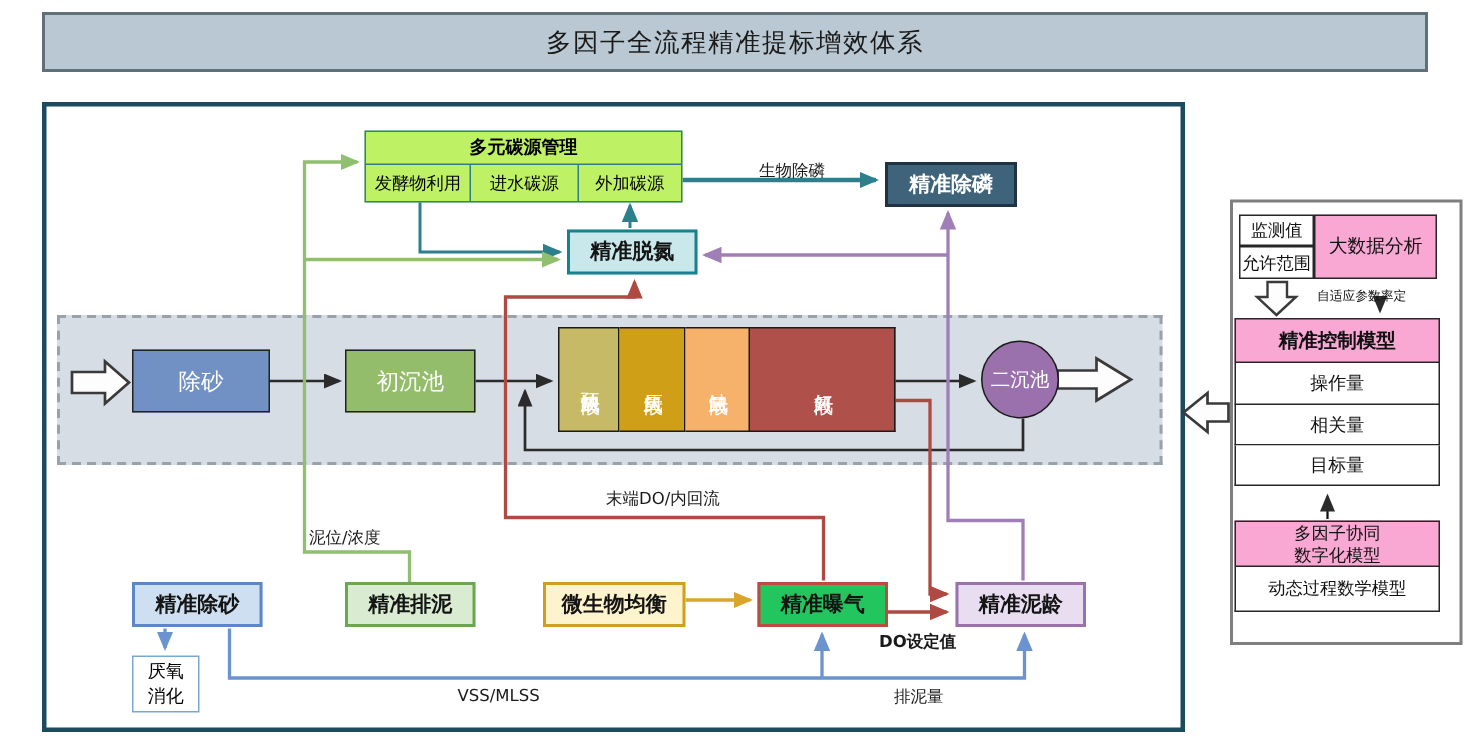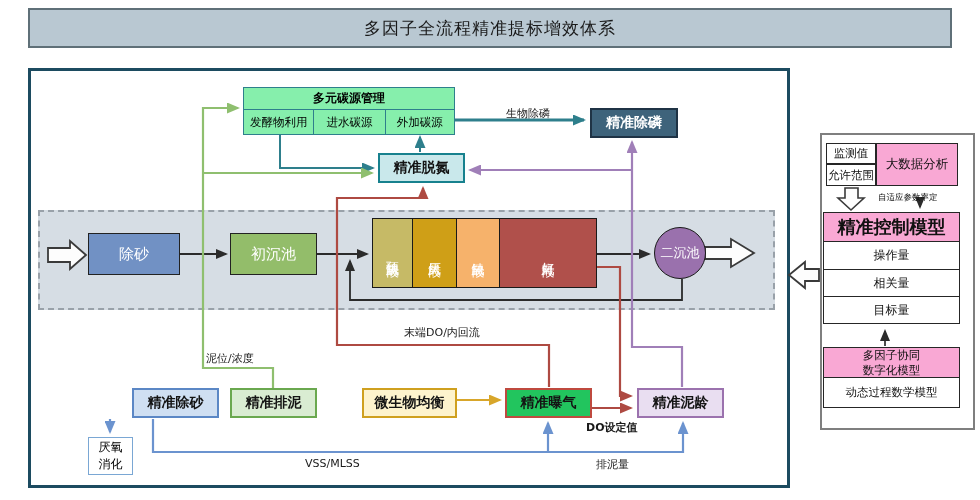--- a/index.html
+++ b/index.html
@@ -16,21 +16,21 @@
   .node{z-index:3;}
   .lbl{z-index:3;font-size:11px;color:#1a1a1a;white-space:nowrap;}
 
   .proc{color:#fff;font-size:15px;border:1.6px solid #222;}
   .seg{color:#fff;font-size:13px;border:1.6px solid #1a1a1a;}
   .vtext{writing-mode:vertical-rl;text-orientation:upright;letter-spacing:1px;line-height:1;}
   .circle{border-radius:50%;color:#fff;font-size:13px;border:1.8px solid #1a1a1a;}
 
   .module{font-weight:bold;font-size:14px;color:#141414;border-width:2.2px;border-style:solid;}
 
-  .carbon{left:243px;top:87px;width:212px;background:#86efac;border:1.5px solid #2e7f8c;z-index:3;}
+  .carbon{left:243px;top:87px;width:212px;background:#bef264;border:1.5px solid #2e7f8c;z-index:3;}
   .ct-header{height:21px;border-bottom:1.5px solid #2e7f8c;font-size:12px;font-weight:bold;
              display:flex;align-items:center;justify-content:center;}
   .ct-row{display:flex;height:24px;}
   .ct-cell{font-size:11.5px;display:flex;align-items:center;justify-content:center;box-sizing:border-box;}
   .ct-cell + .ct-cell{border-left:1.5px solid #2e7f8c;}
 
   .panel{left:820px;top:133px;width:155px;height:297px;border:2px solid #7f7f7f;background:#fff;}
   .pbox{border:1.4px solid #262626;background:#fff;font-size:11.5px;color:#111;}
   .pgray{background:#f9a8d4;}
   .small-note{font-size:8.5px;color:#111;white-space:nowrap;}
@@ -140,21 +140,21 @@
     </div>
   </div>
 
   <div class="abs flexc module node" style="left:378px;top:153px;width:87px;height:30px;background:#c9e8eb;border-color:#17818e;">
       <span>精准脱氮</span>
     </div>
   <div class="abs flexc module node" style="left:590px;top:108px;width:88px;height:30px;background:#3e637b;border-color:#1f3345;color:#fff;">
       <span>精准除磷</span>
     </div>
 
-  <div class="abs flexc module node" style="left:88px;top:388px;width:87px;height:30px;background:#cfdff2;border-color:#5b87c5;margin-left:44px;">
+  <div class="abs flexc module node" style="left:88px;top:388px;width:87px;height:30px;background:#cfdff2;border-color:#5b87c5;">
       <span>精准除砂</span>
     </div>
   <div class="abs flexc node" style="left:88px;top:437px;width:45px;height:38px;background:#fff;border:1.6px solid #7aa7d4;font-size:12px;line-height:1.4;text-align:center;">
       <span style="display:block;width:30px;">厌氧消化</span>
     </div>
   <div class="abs flexc module node" style="left:230px;top:388px;width:87px;height:30px;background:#d9ecd2;border-color:#6aa84f;">
       <span>精准排泥</span>
     </div>
   <div class="abs flexc module node" style="left:362px;top:388px;width:95px;height:30px;background:#fdf3cd;border-color:#cfa01f;">
       <span>微生物均衡</span>
@@ -177,21 +177,21 @@
   <div class="abs flexc pbox node" style="left:826px;top:143px;width:50px;height:21px;">
       <span>监测值</span>
     </div>
   <div class="abs flexc pbox node" style="left:826px;top:164px;width:50px;height:22px;">
       <span>允许范围</span>
     </div>
   <div class="abs flexc pbox pgray node" style="left:876px;top:143px;width:82px;height:43px;font-size:12.5px;">
       <span>大数据分析</span>
     </div>
   <div class="abs small-note node" style="left:878px;top:192px;">自适应参数率定</div>
-  <div class="abs flexc pbox pgray node" style="left:823px;top:212px;width:137px;height:30px;font-size:18px;font-weight:bold;">
+  <div class="abs flexc pbox pgray node" style="left:823px;top:212px;width:137px;height:30px;font-size:13px;font-weight:bold;">
       <span>精准控制模型</span>
     </div>
   <div class="abs flexc pbox node" style="left:823px;top:242px;width:137px;height:28px;font-size:12px;border-top:none;">
       <span>操作量</span>
     </div>
   <div class="abs flexc pbox node" style="left:823px;top:270px;width:137px;height:27px;font-size:12px;border-top:none;">
       <span>相关量</span>
     </div>
   <div class="abs flexc pbox node" style="left:823px;top:297px;width:137px;height:27px;font-size:12px;border-top:none;">
       <span>目标量</span>

